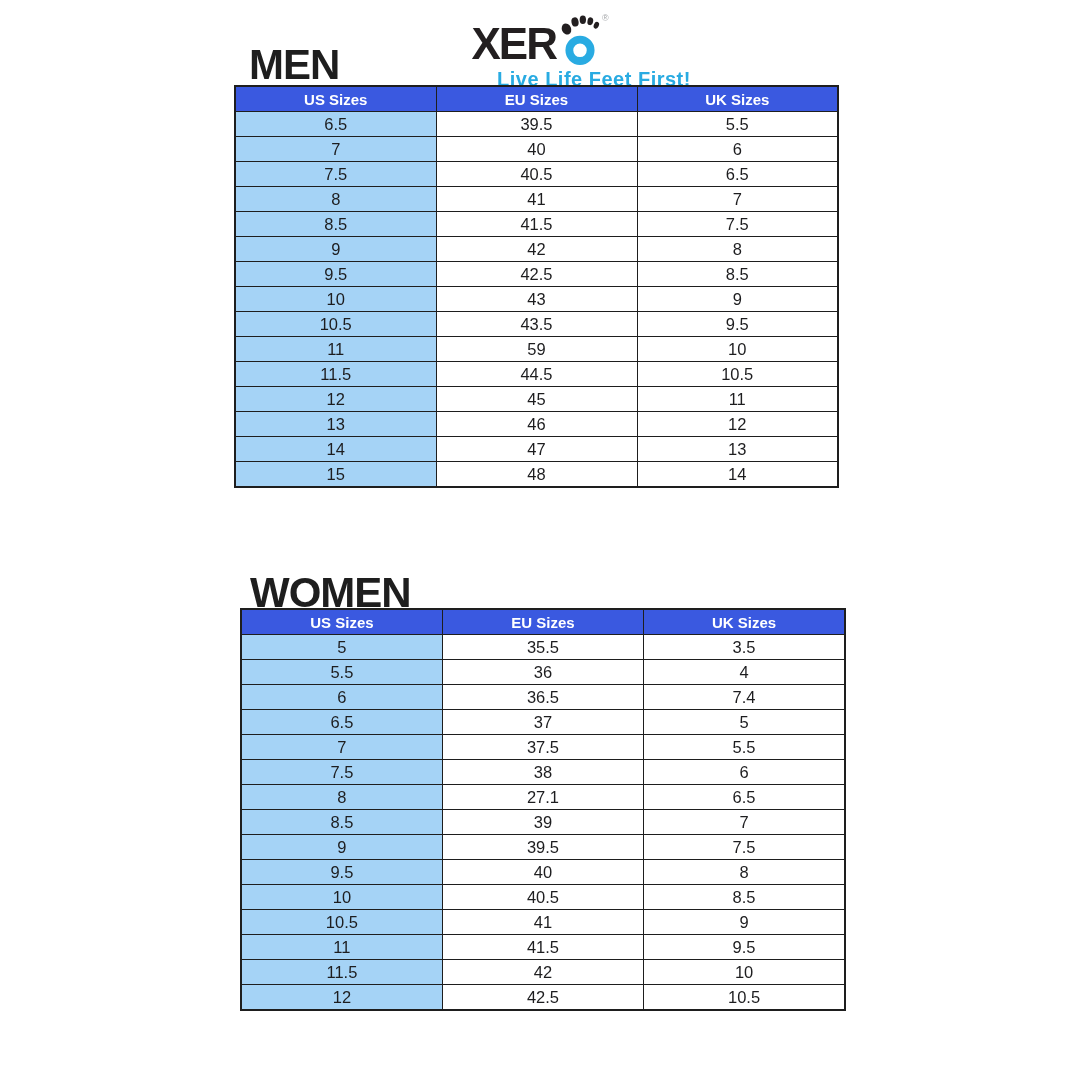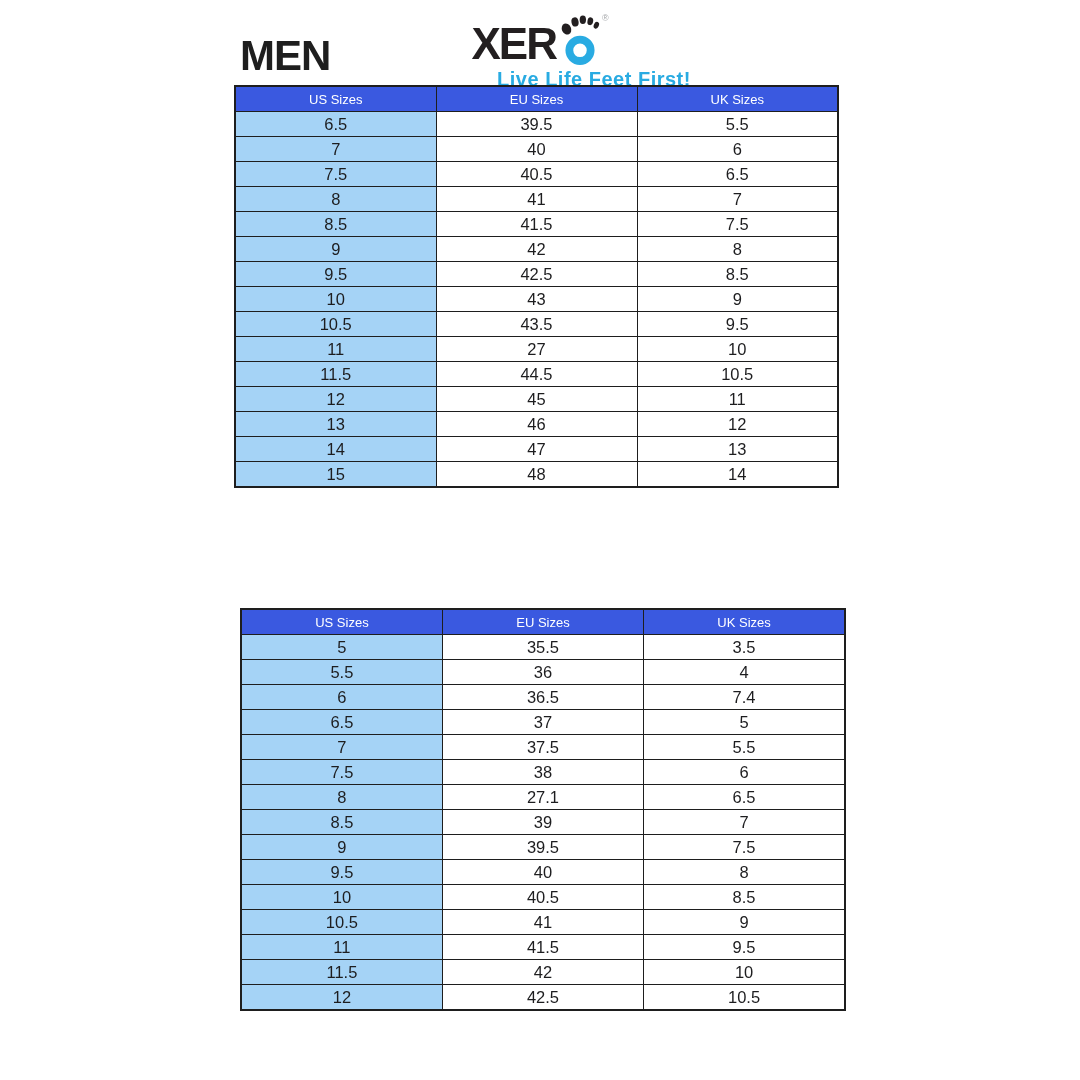--- a/index.html
+++ b/index.html
@@ -67,21 +67,21 @@
     font-weight:700;
     letter-spacing:0.5px;
     color:var(--brand-cyan);
     transform:translateX(30px);
     margin-left:48px;
   }
 
   
   .section-title{
     position:absolute;
-    margin:4px;
+    margin:13px;
     font-size:42px;
     line-height:1;
     font-weight:800;
     letter-spacing:-1px;
     color:#1E1E1E;
   }
   #men-title{left:236px;top:31px;}
   #women-title{left:237px;top:559px;}
 
   
@@ -98,22 +98,22 @@
     border:1px solid var(--table-border);
     text-align:center;
     vertical-align:middle;
     height:24px;
     padding:0;
     overflow:hidden;
   }
   .size-table th{
     background:var(--header-bg);
     color:var(--header-text);
-    font-size:13px;
-    font-weight:400;
+    font-size:15px;
+    font-weight:700;
   }
   .size-table td{
     font-size:16.5px;
     font-weight:400;
     color:var(--text-dark);
     background:#ffffff;
   }
   .size-table td.us-col{
     background:var(--us-col-bg);
   }
@@ -189,21 +189,21 @@
           <td>43</td>
           <td>9</td>
         </tr>
         <tr>
           <td class="us-col">10.5</td>
           <td>43.5</td>
           <td>9.5</td>
         </tr>
         <tr>
           <td class="us-col">11</td>
-          <td>27</td>
+          <td>59</td>
           <td>10</td>
         </tr>
         <tr>
           <td class="us-col">11.5</td>
           <td>44.5</td>
           <td>10.5</td>
         </tr>
         <tr>
           <td class="us-col">12</td>
           <td>45</td>
@@ -220,20 +220,21 @@
           <td>13</td>
         </tr>
         <tr>
           <td class="us-col">15</td>
           <td>48</td>
           <td>14</td>
         </tr>
       </tbody>
     </table>
 
+  <h2 class="section-title" id="women-title">WOMEN</h2>
   <table class="size-table" id="women-table">
       <thead>
         <tr>
           <th>US Sizes</th>
           <th>EU Sizes</th>
           <th>UK Sizes</th>
         </tr>
       </thead>
       <tbody>
         <tr>

